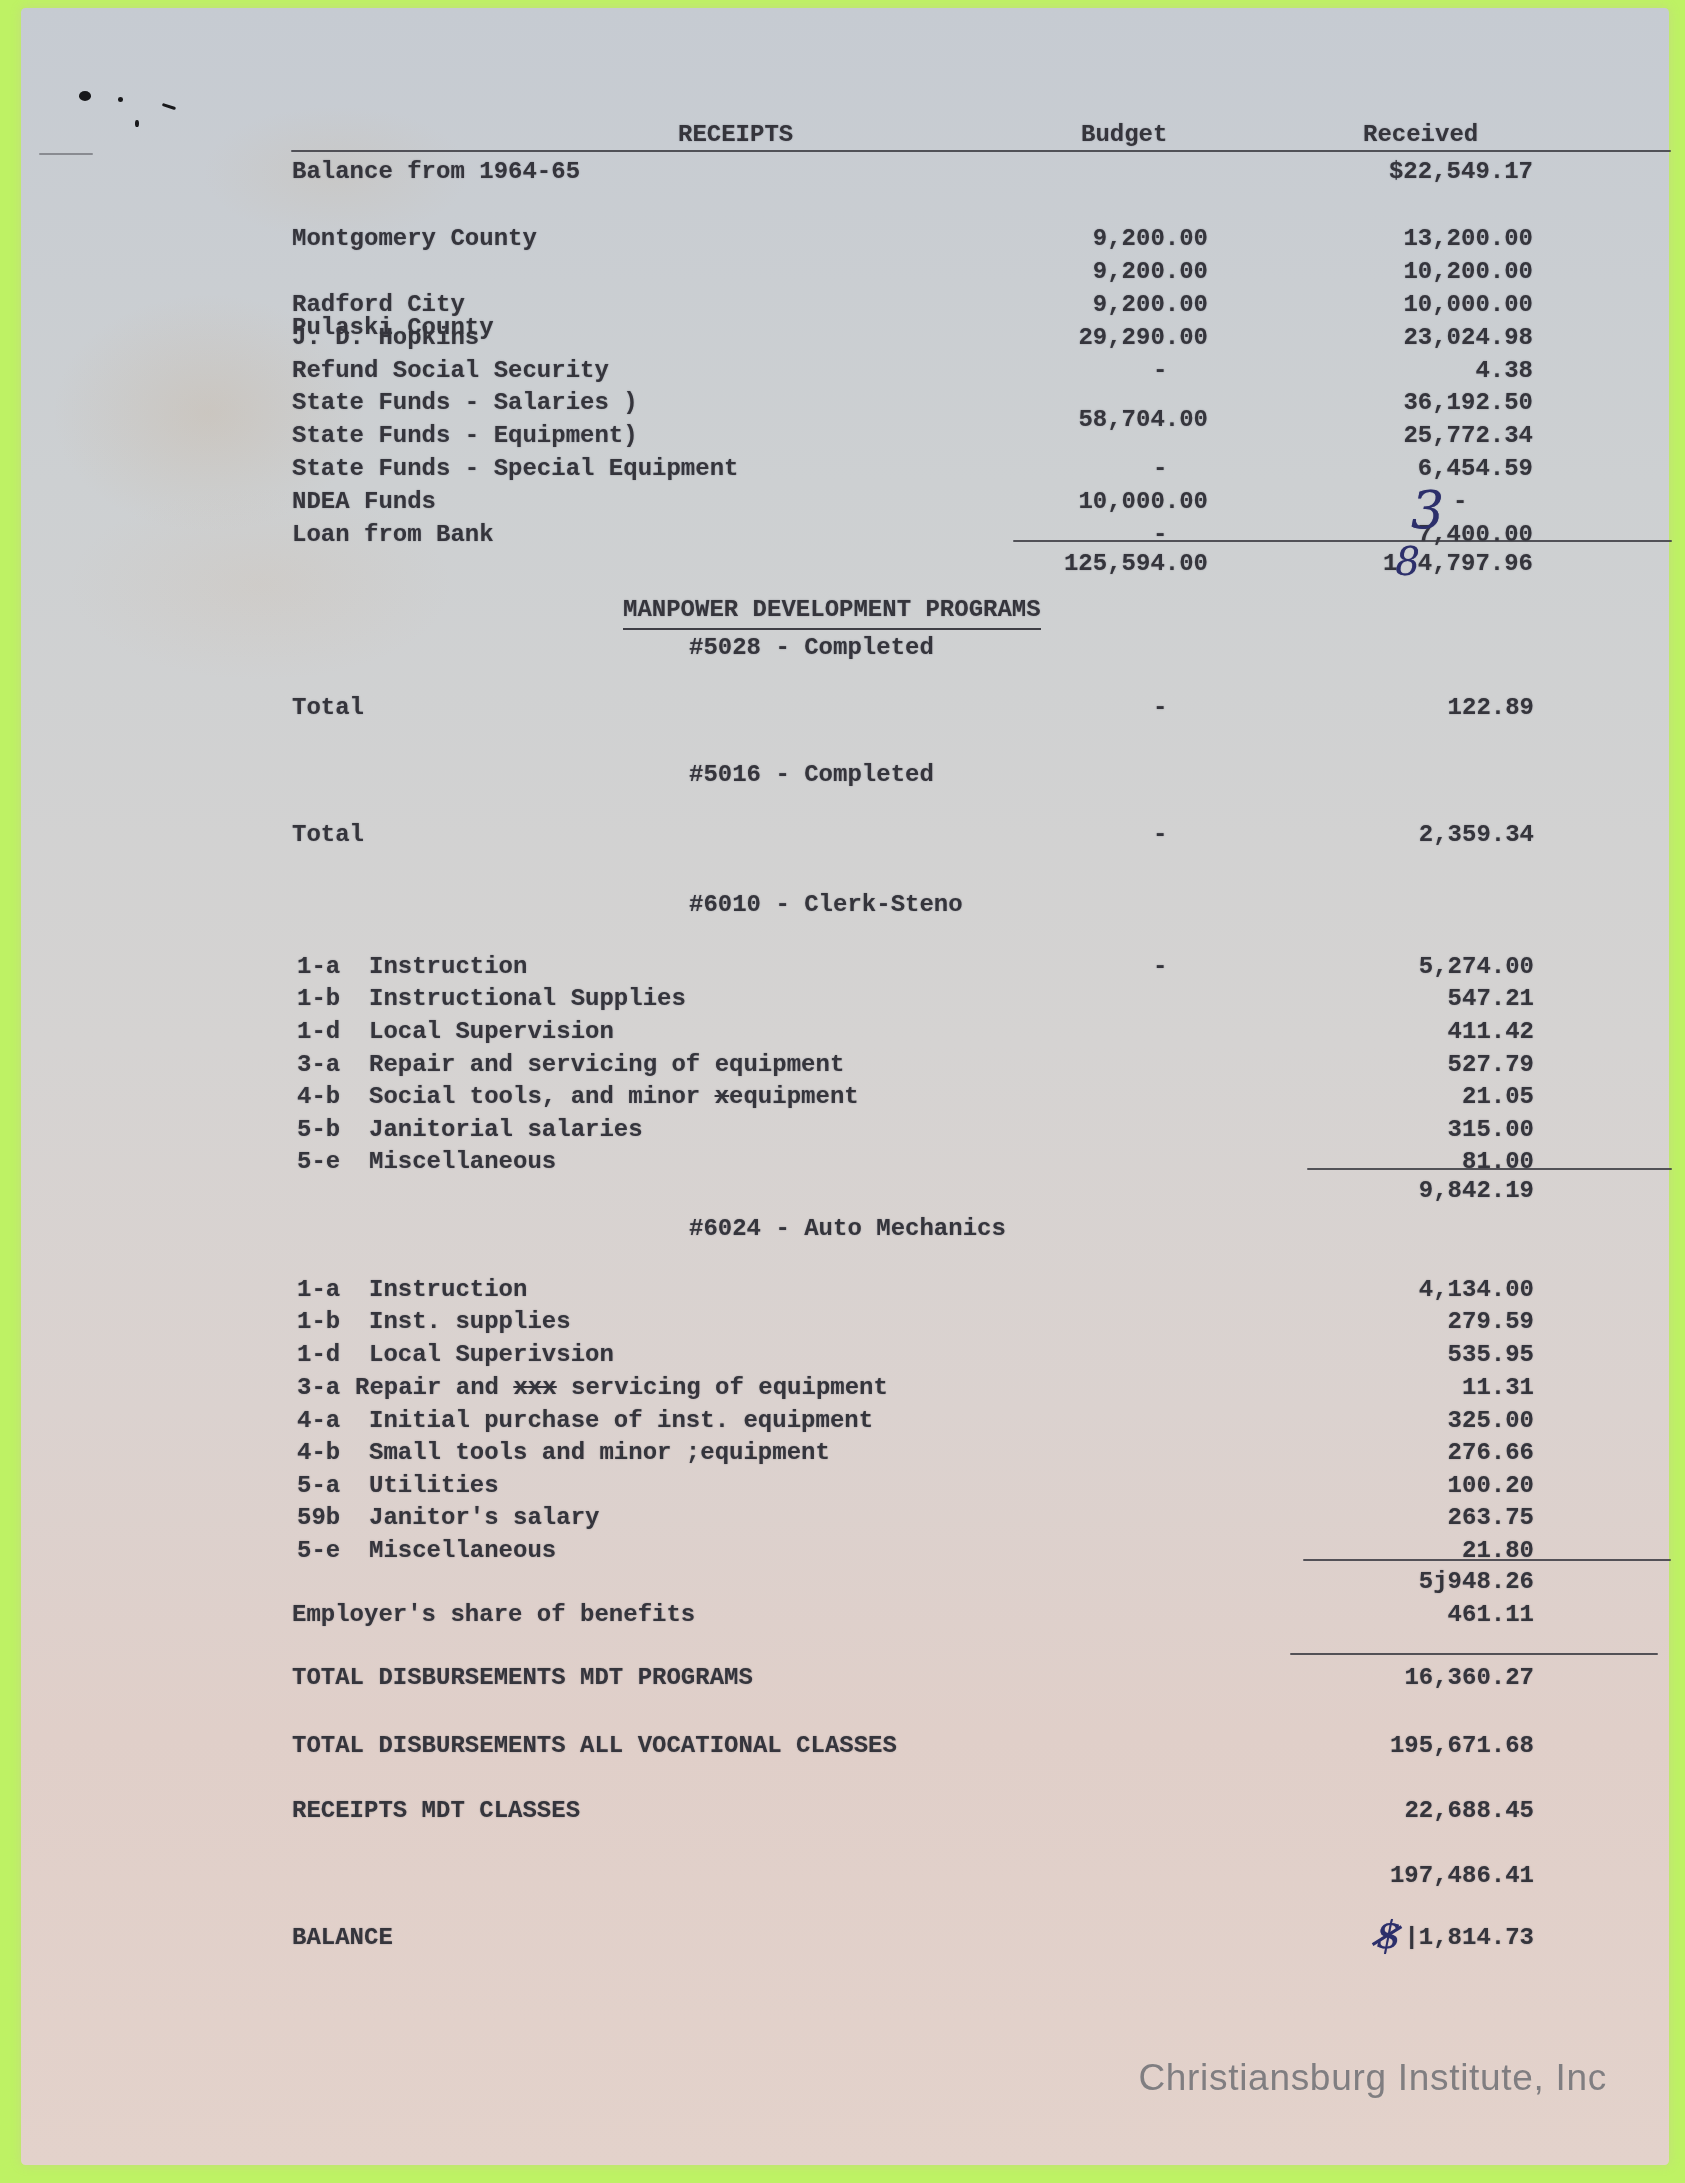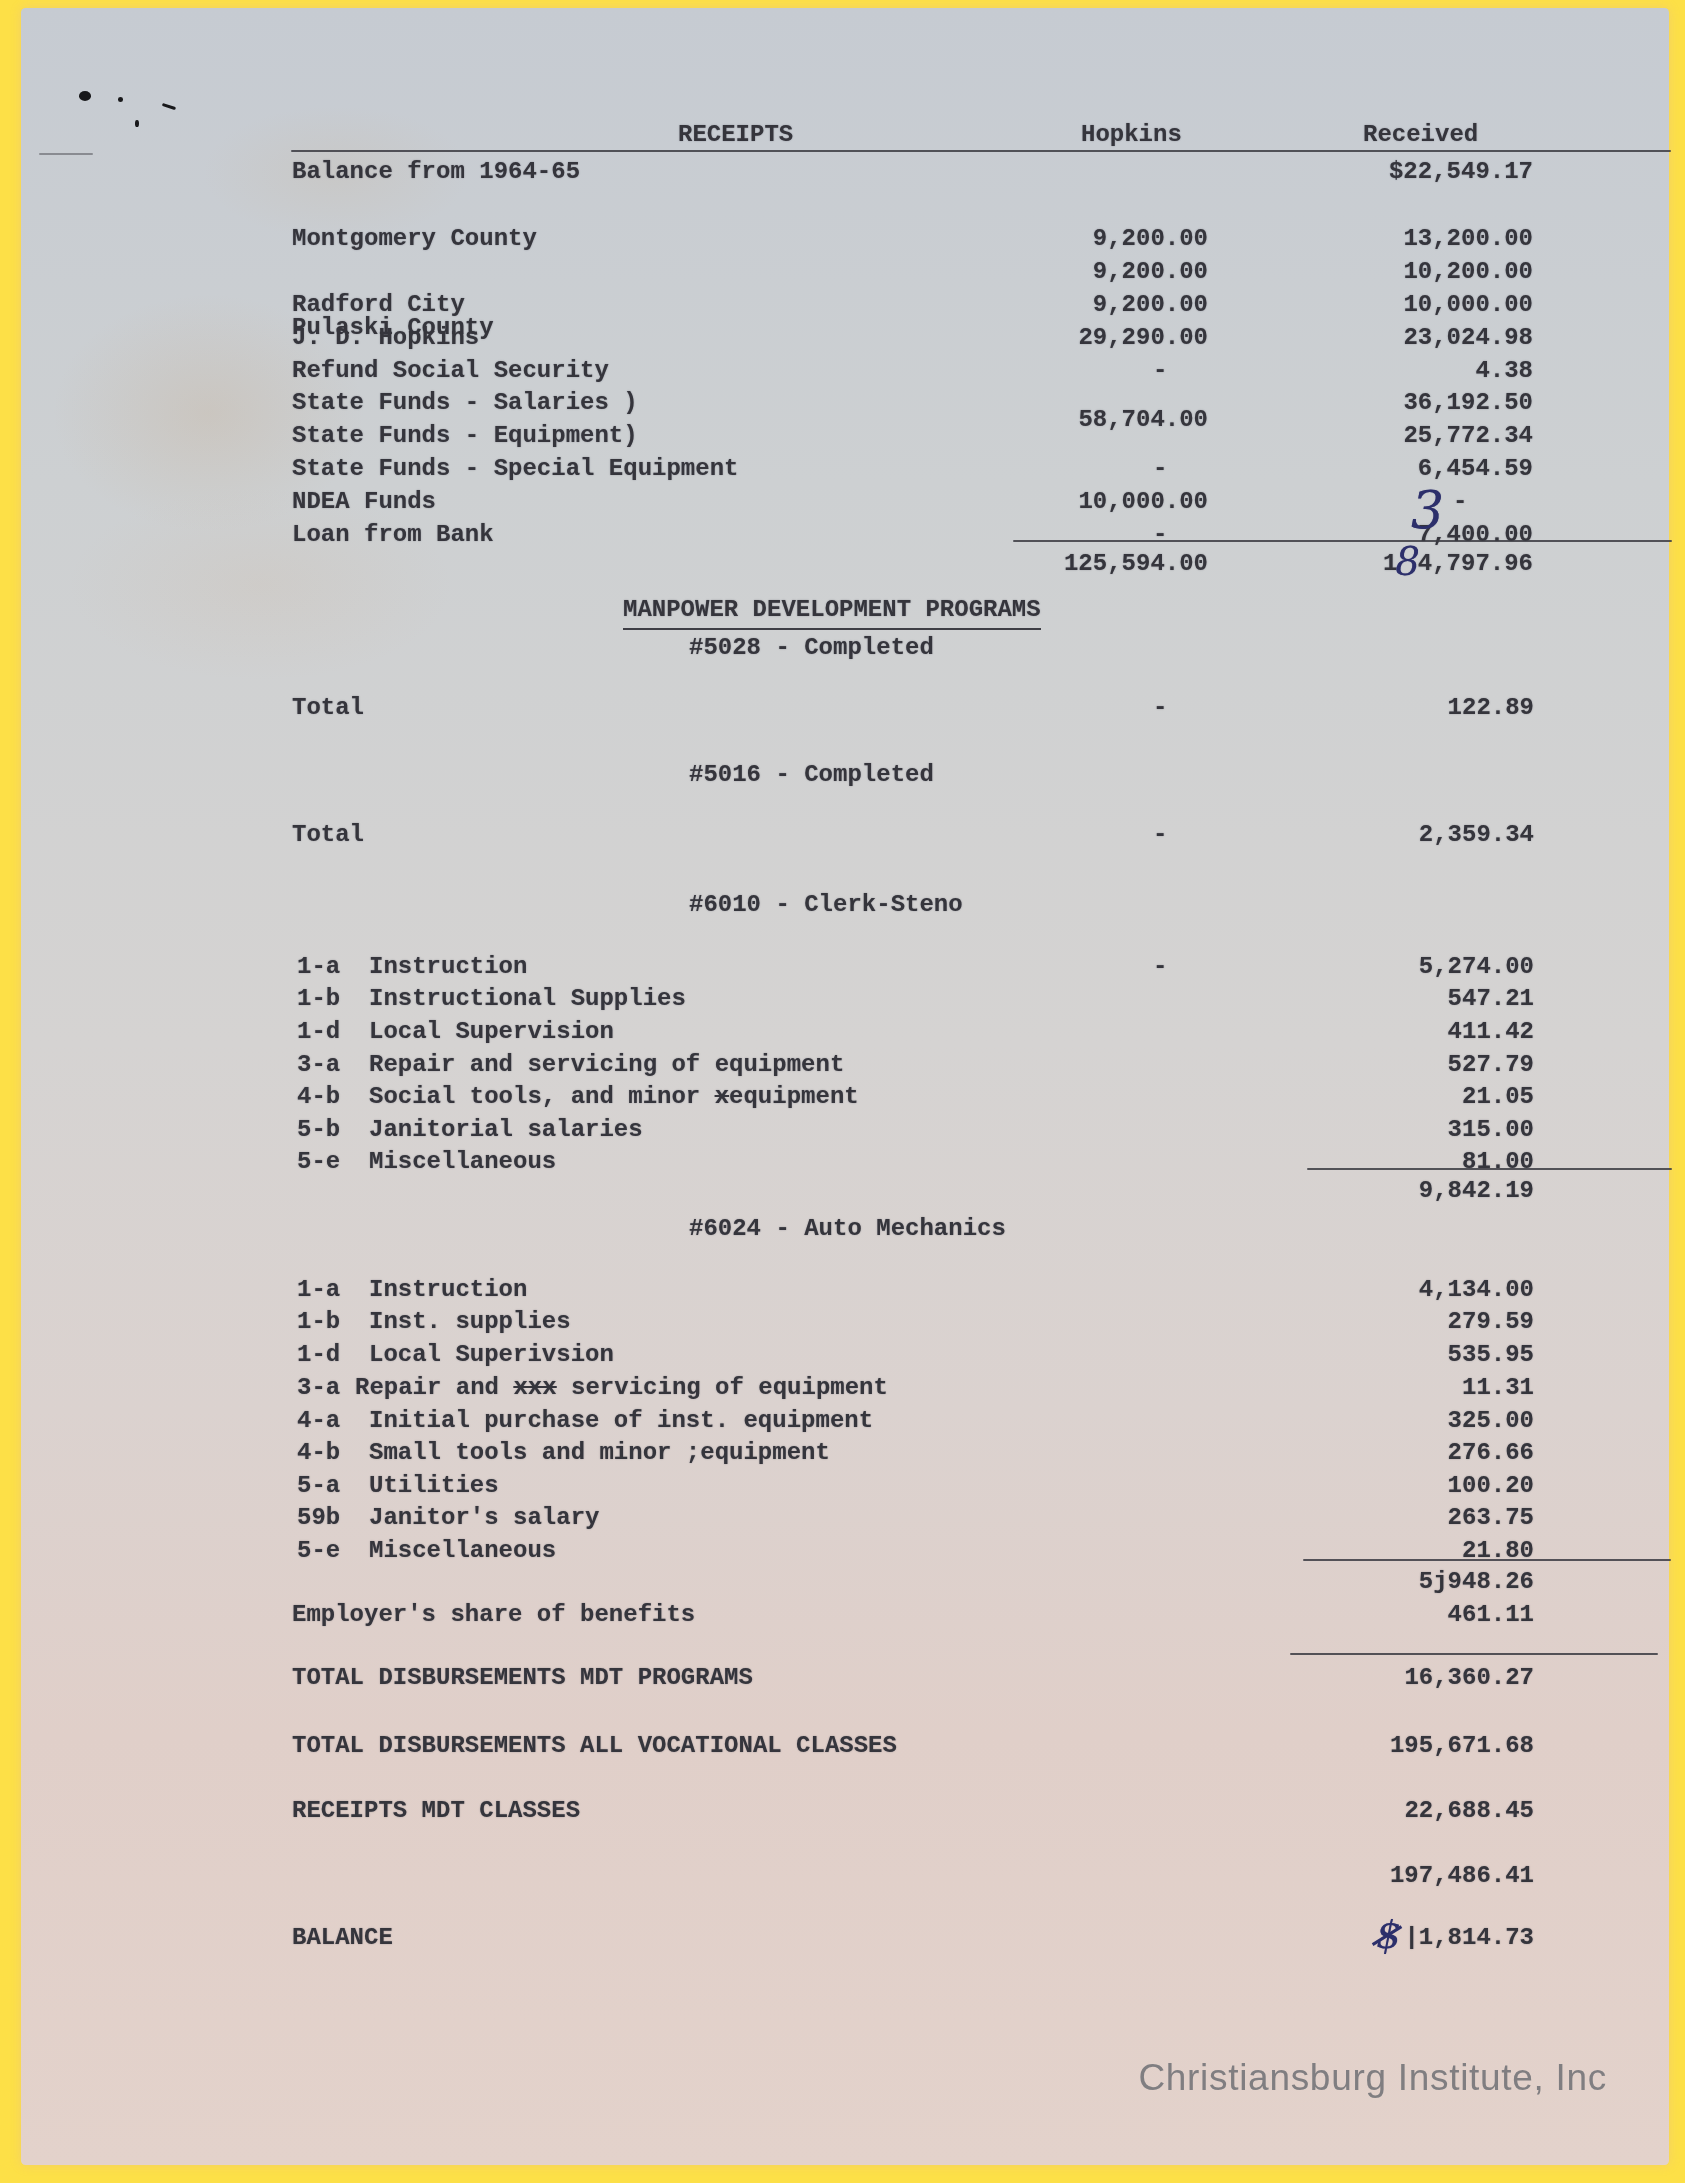--- a/index.html
+++ b/index.html
@@ -1,16 +1,16 @@
 <!DOCTYPE html>
 <html style="font-size:12px"><head>
 <meta charset="utf-8">
 <style>
   html,body{margin:0;padding:0;background:#000;}
-  #page{position:relative;width:1686px;height:2183px;background:#fde047;overflow:hidden;
+  #page{position:relative;width:1686px;height:2183px;background:#bef264;overflow:hidden;
         font-family:"Liberation Mono","DejaVu Sans Mono",monospace;}
   .paper{position:absolute;left:21px;top:7.5px;width:1648px;height:2157px;
          background:linear-gradient(180deg,#c6cbd2 0%,#cdd0d2 22%,#d5d3d2 48%,#dbd2cf 65%,#e0cfc9 80%,#e3d2cb 100%);
          border-radius:4.5px;
          box-shadow:0 0 10.5px rgba(210,160,200,.25);}
   .stain{position:absolute;border-radius:50%;pointer-events:none;}
   .stain.s1{left:30px;top:285px;width:315px;height:240px;
             background:radial-gradient(ellipse at center,rgba(196,160,120,.20),rgba(196,160,120,0) 70%);}
   .stain.s2{left:180px;top:97px;width:270px;height:135px;
             background:radial-gradient(ellipse at center,rgba(200,170,130,.14),rgba(200,170,130,0) 70%);}
@@ -57,21 +57,21 @@
   </div>
 
   <div class="content">
 
     <div class="speck" style="left:79px;top:91px;width:12px;height:9.7px;"></div>
     <div class="speck" style="left:118px;top:97px;width:5.2px;height:4.5px;"></div>
     <div class="speck" style="left:162px;top:105px;width:13.5px;height:3px;border-radius:1.5px;transform:rotate(18deg);"></div>
     <div class="speck" style="left:135px;top:120px;width:3.7px;height:6.7px;"></div>
 
     <span class="t hdr-receipts" style="top:118px;">RECEIPTS</span>
-    <span class="t hdr-budget" style="top:118px;">Hopkins</span>
+    <span class="t hdr-budget" style="top:118px;">Budget</span>
     <span class="t hdr-received" style="top:118px;">Received</span>
     <div class="rule" style="left:39px;top:153px;width:54px;opacity:.45;"></div>
     <div class="rule" style="left:291px;top:150px;width:1380px;"></div>
 
     <span class="t lbl" style="top:155px;">Balance from 1964-65</span>
     <span class="t rec" style="top:155px;">$22,549.17</span>
 
     <span class="t lbl" style="top:222px;">Montgomery County</span>
     <span class="t bud" style="top:222px;">9,200.00</span>
     <span class="t rec" style="top:222px;">13,200.00</span>

